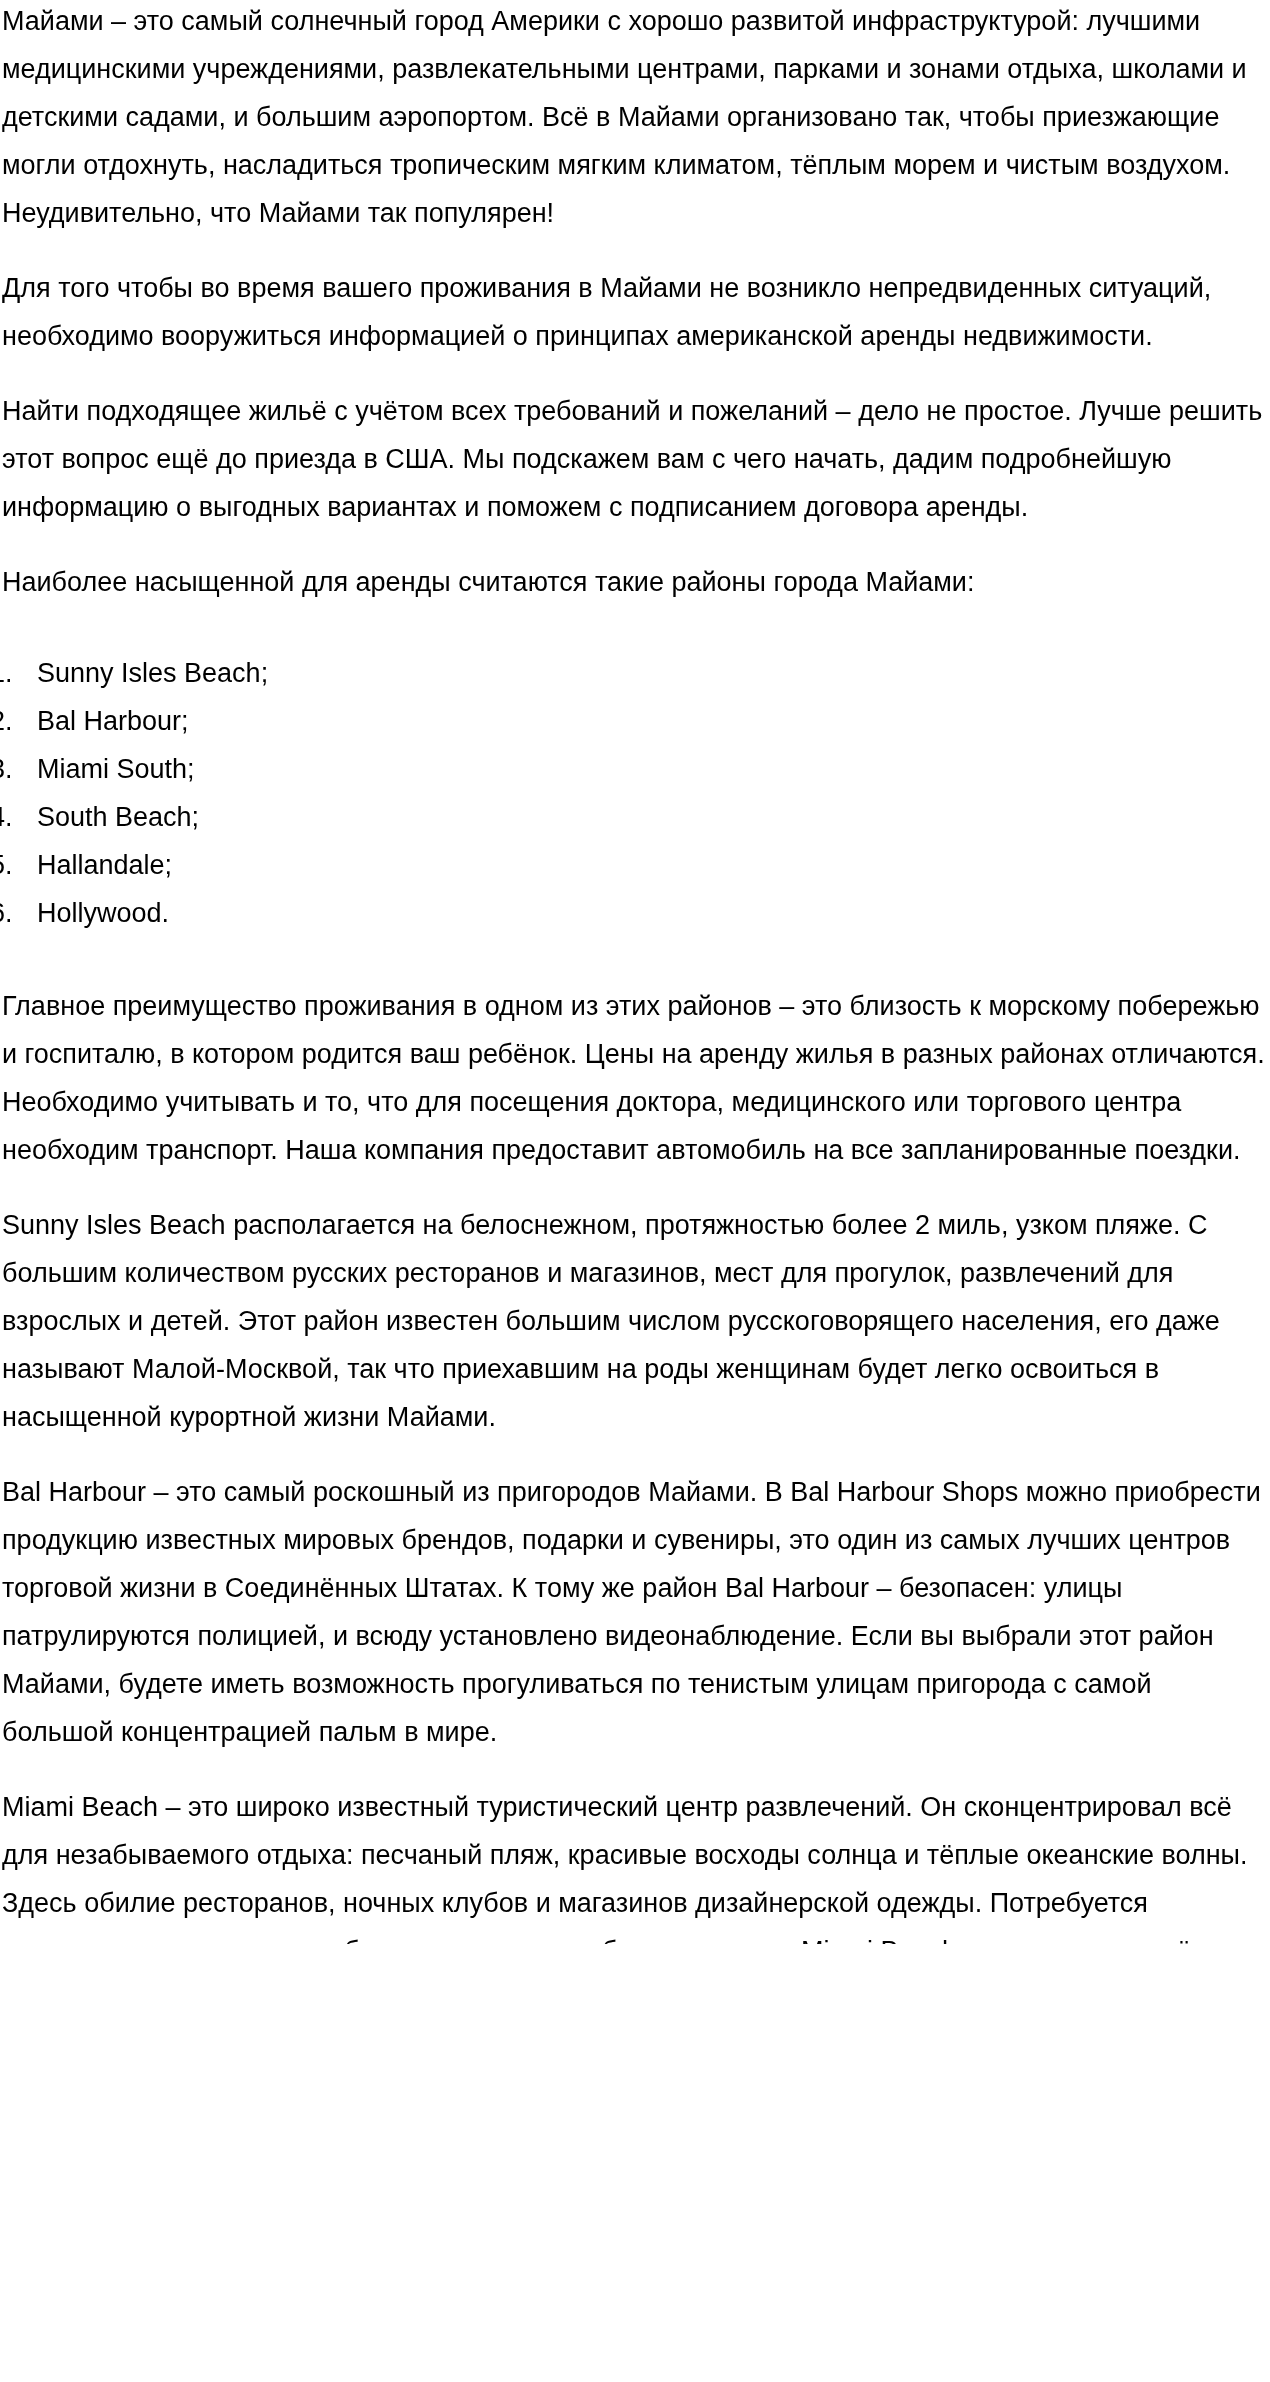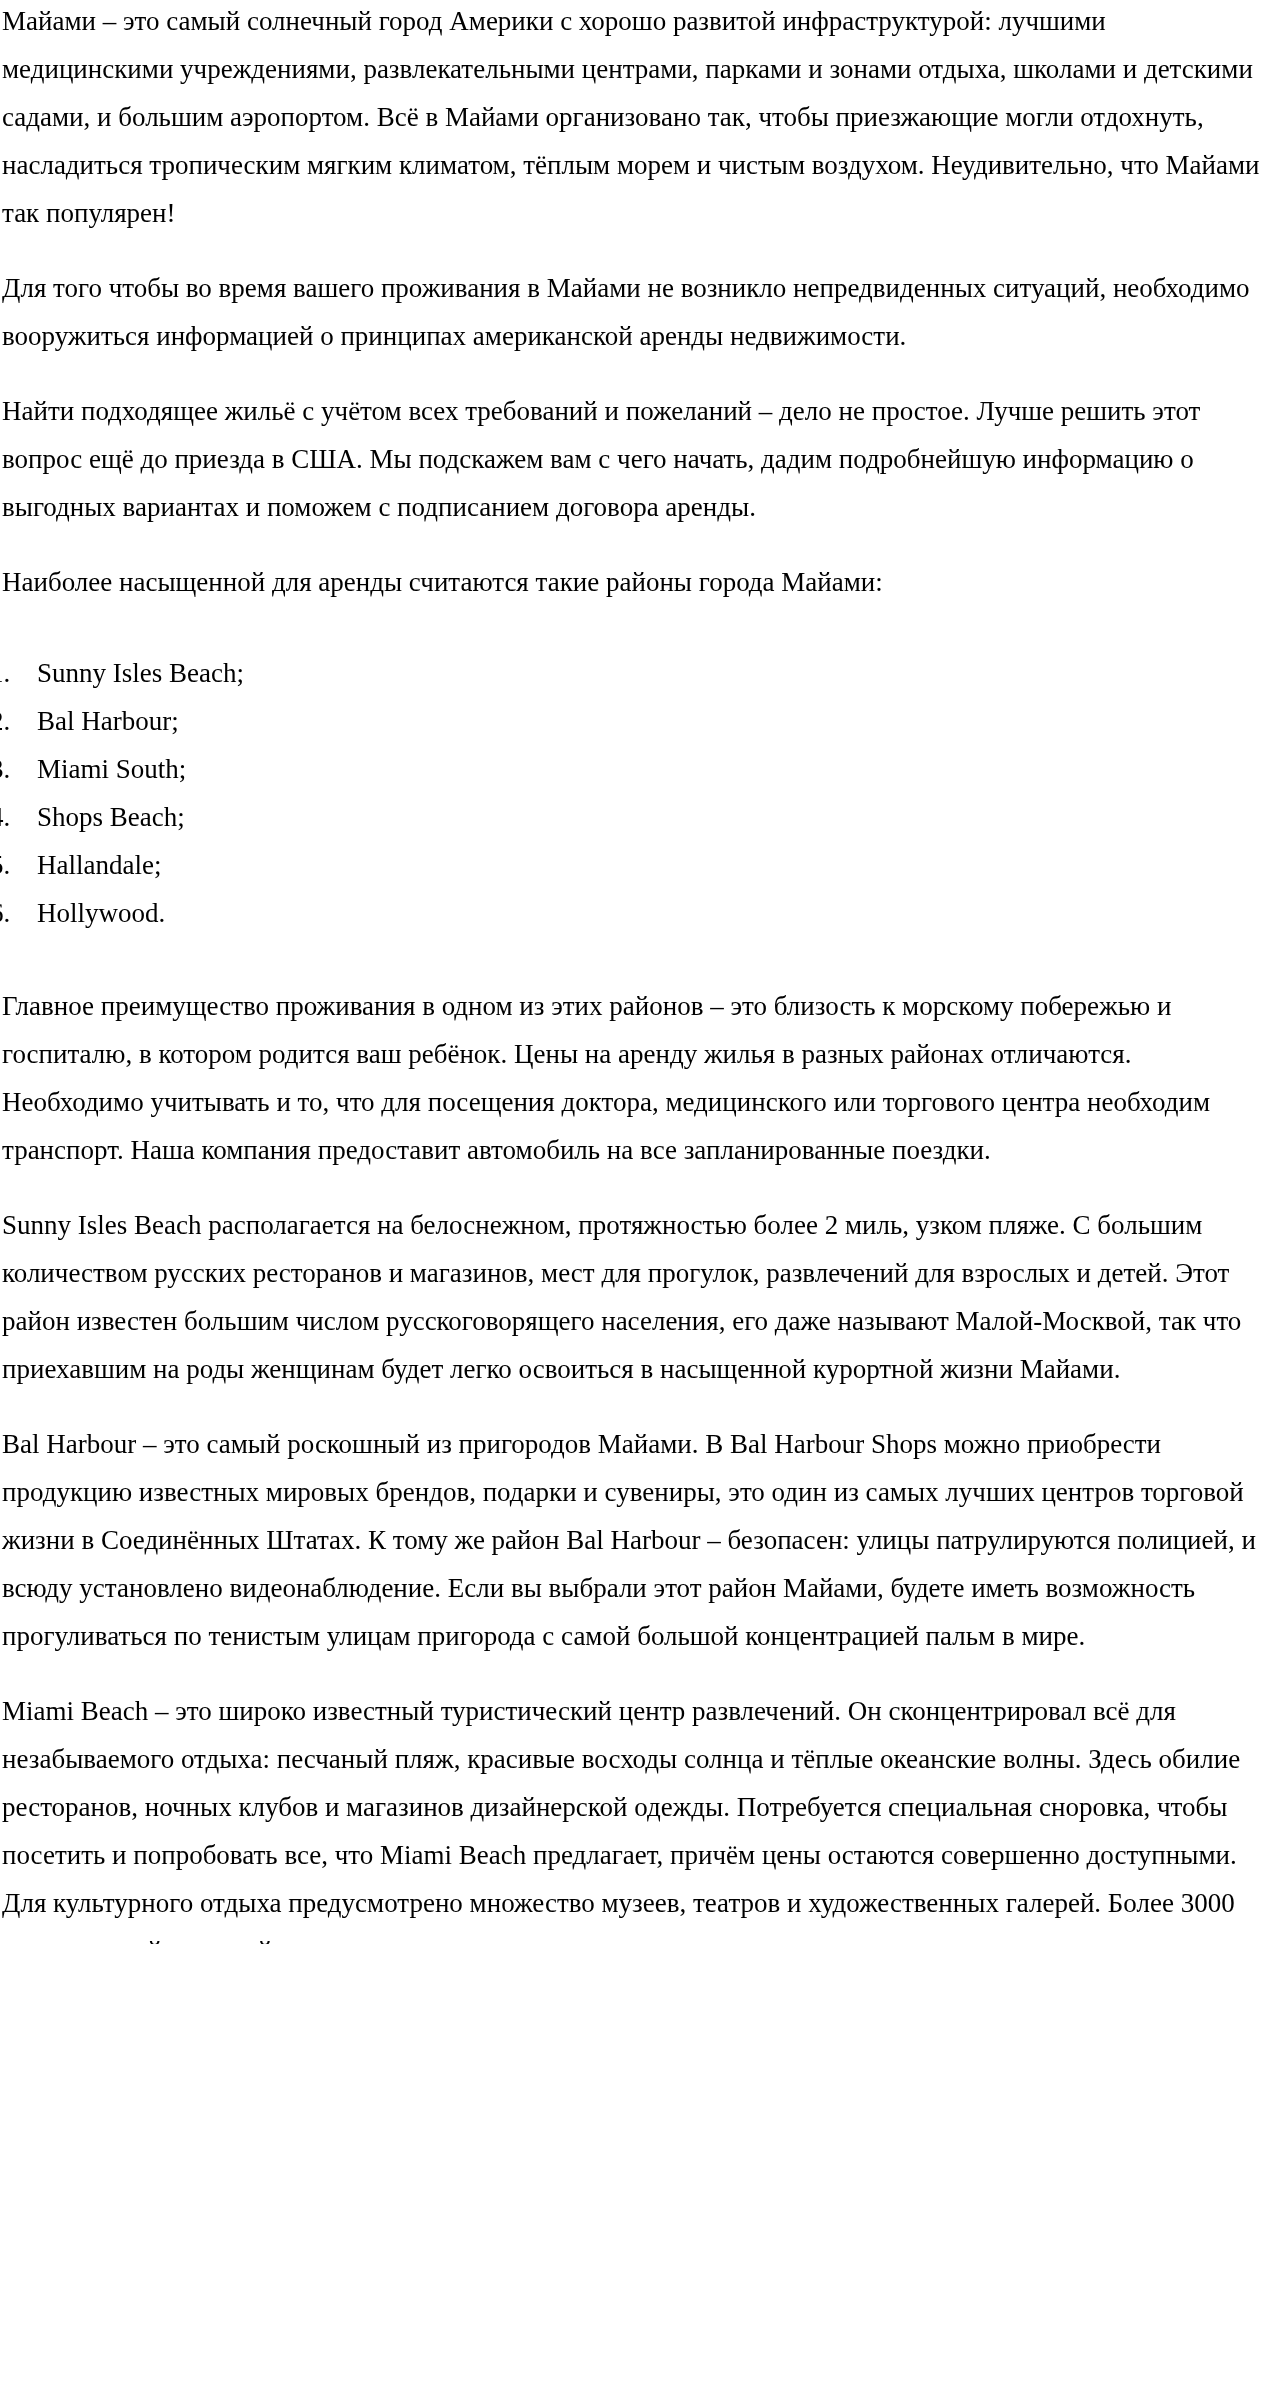--- a/index.html
+++ b/index.html
@@ -5,21 +5,21 @@
   html, body {
     margin: 0;
     padding: 0;
   }
   .page {
     position: relative;
     width: 1270px;
     height: 1944px;
     overflow: hidden;
     background: #ffffff;
-    font-family: Liberation Serif, serif;
+    font-family: Liberation Sans, sans-serif;
     font-size: 27px;
     line-height: 48px;
     color: #000000;
     text-align: left;
   }
   .content {
     margin-top: -3px;
     padding-left: 2px;
   }
   .content p {
@@ -60,21 +60,21 @@
       <li>
         <span class="num">2.</span>
         <span>Bal Harbour;</span>
       </li>
       <li>
         <span class="num">3.</span>
         <span>Miami South;</span>
       </li>
       <li>
         <span class="num">4.</span>
-        <span>Shops Beach;</span>
+        <span>South Beach;</span>
       </li>
       <li>
         <span class="num">5.</span>
         <span>Hallandale;</span>
       </li>
       <li>
         <span class="num">6.</span>
         <span>Hollywood.</span>
       </li>
     </ol>

